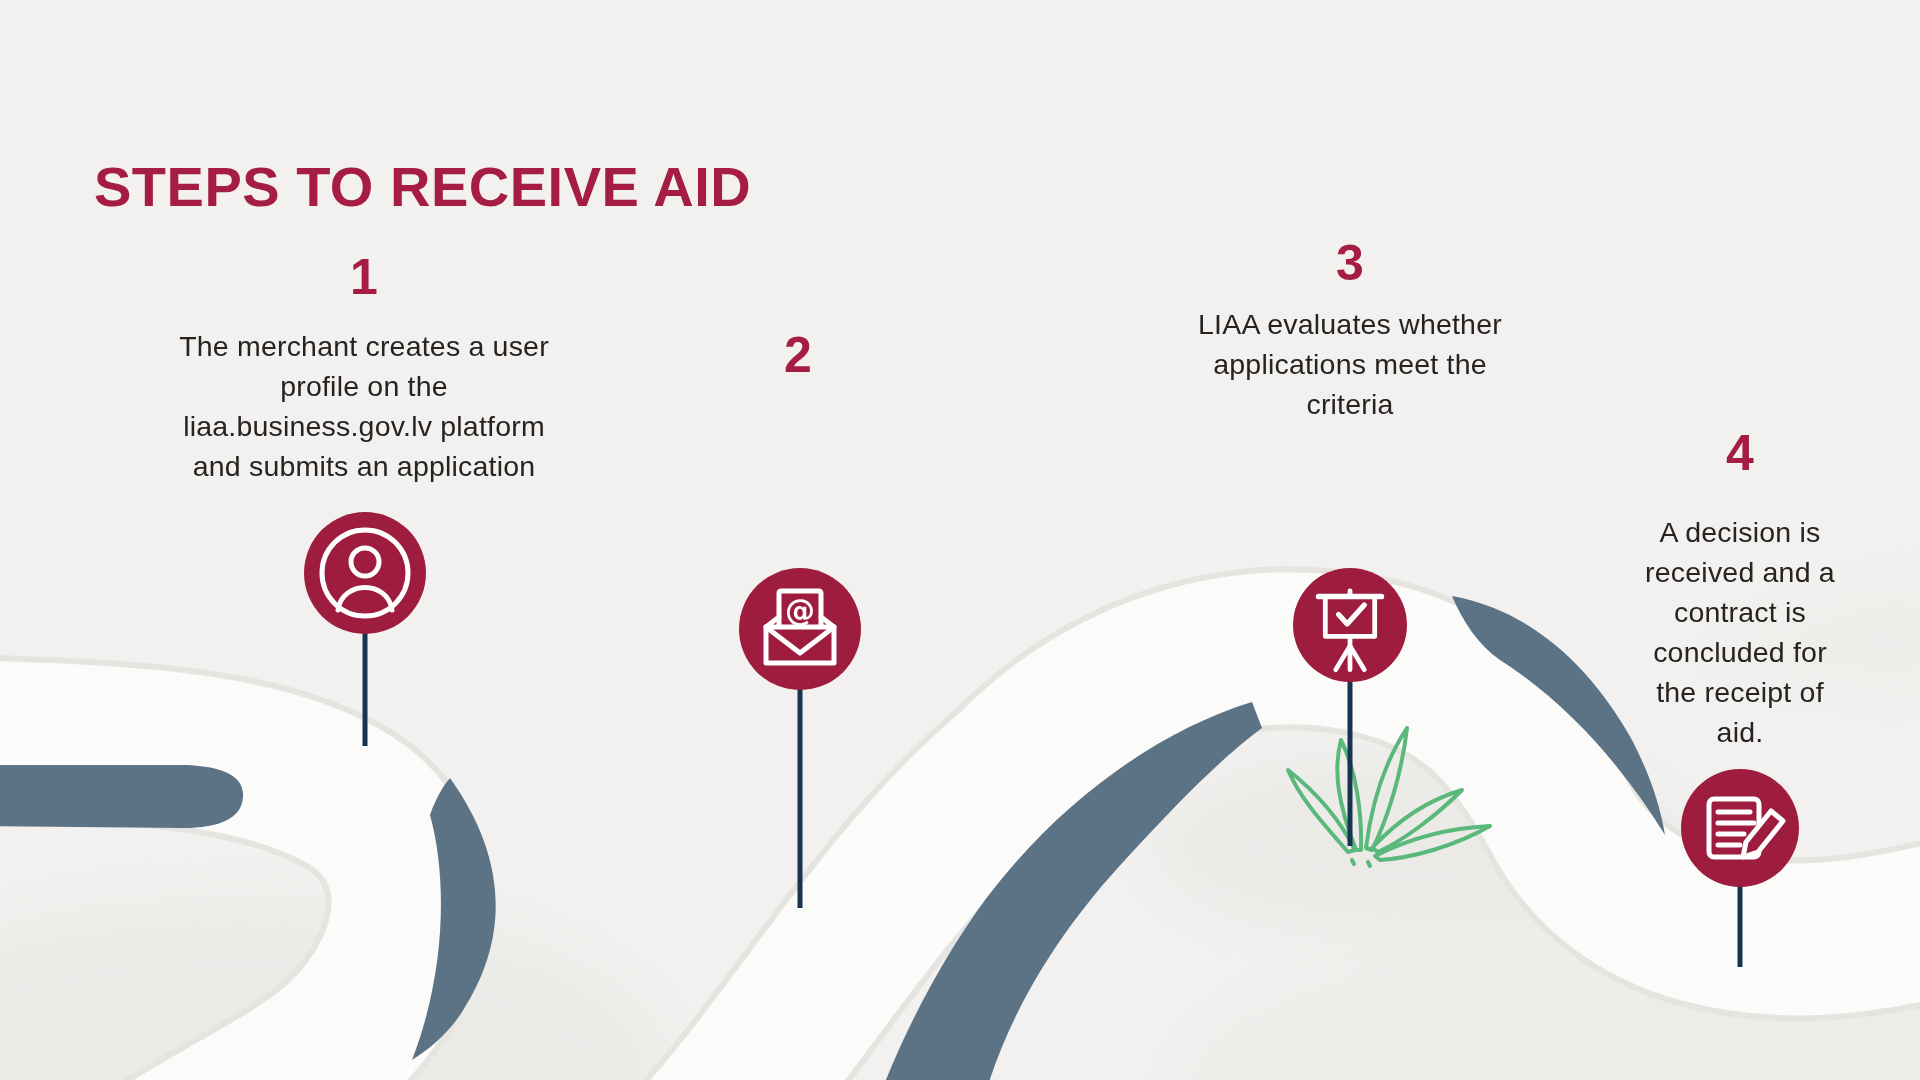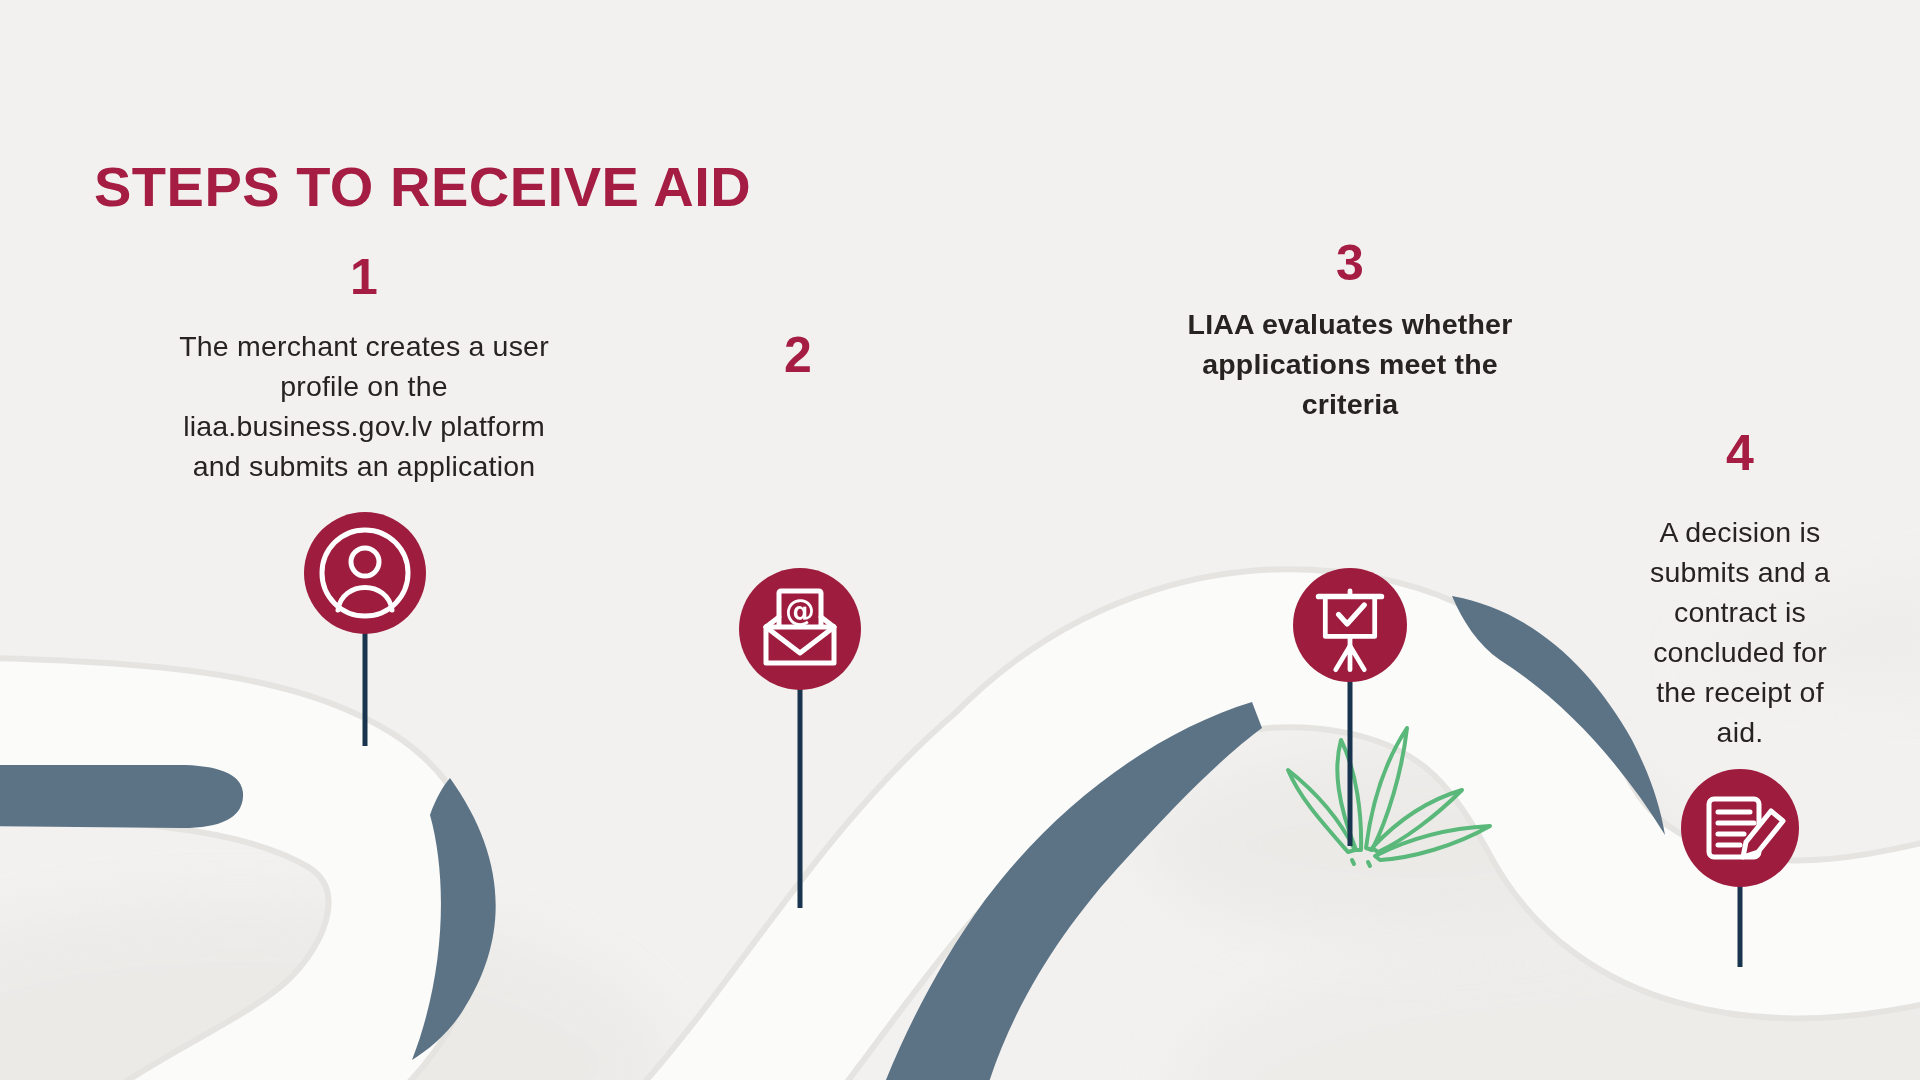--- a/index.html
+++ b/index.html
@@ -10,21 +10,21 @@
   }
   #road-svg{position:absolute;left:0;top:0;width:1920px;height:1080px;}
   .page-title{
     position:absolute;left:94px;top:116px;
     font-size:56px;font-weight:700;letter-spacing:.5px;
     color:var(--accent,#A51D42);white-space:nowrap;text-align:center;
   }
   .step{position:absolute;transform:translateX(-50%);text-align:center;color:var(--text,#272321);}
   .num{font-size:50px;font-weight:700;line-height:1;color:var(--accent,#A51D42);}
   .txt{font-size:28.5px;line-height:40px;white-space:pre-line;letter-spacing:.2px;}
-  .head{font-weight:700;text-align:center;}
+  .head{font-weight:400;text-align:center;}
   #step-1{left:364px;top:252px;width:540px;}
   #step-1 .num{margin-bottom:24px;}
   #step-2{left:798px;top:330px;width:380px;}
   #step-2 .num{margin-bottom:28px;}
   #step-3{left:1350px;top:238px;width:500px;}
   #step-3 .num{margin-bottom:16px;}
   #step-4{left:1740px;top:428px;width:320px;}
   #step-4 .num{margin-bottom:34px;}
 
   .road-edge{fill:none;stroke:var(--road_edge,#E5E4E1);stroke-width:164;stroke-linecap:round;stroke-linejoin:round;}
@@ -139,20 +139,20 @@
   <div class="step" id="step-3">
     <div class="num">3</div>
     <div class="txt head">LIAA evaluates whether
 applications meet the
 criteria</div>
   </div>
 
   <div class="step" id="step-4">
     <div class="num">4</div>
     <div class="txt">A decision is
-submits and a
+received and a
 contract is
 concluded for
 the receipt of
 aid.</div>
   </div>
 
 </div>
 
 </body></html>

